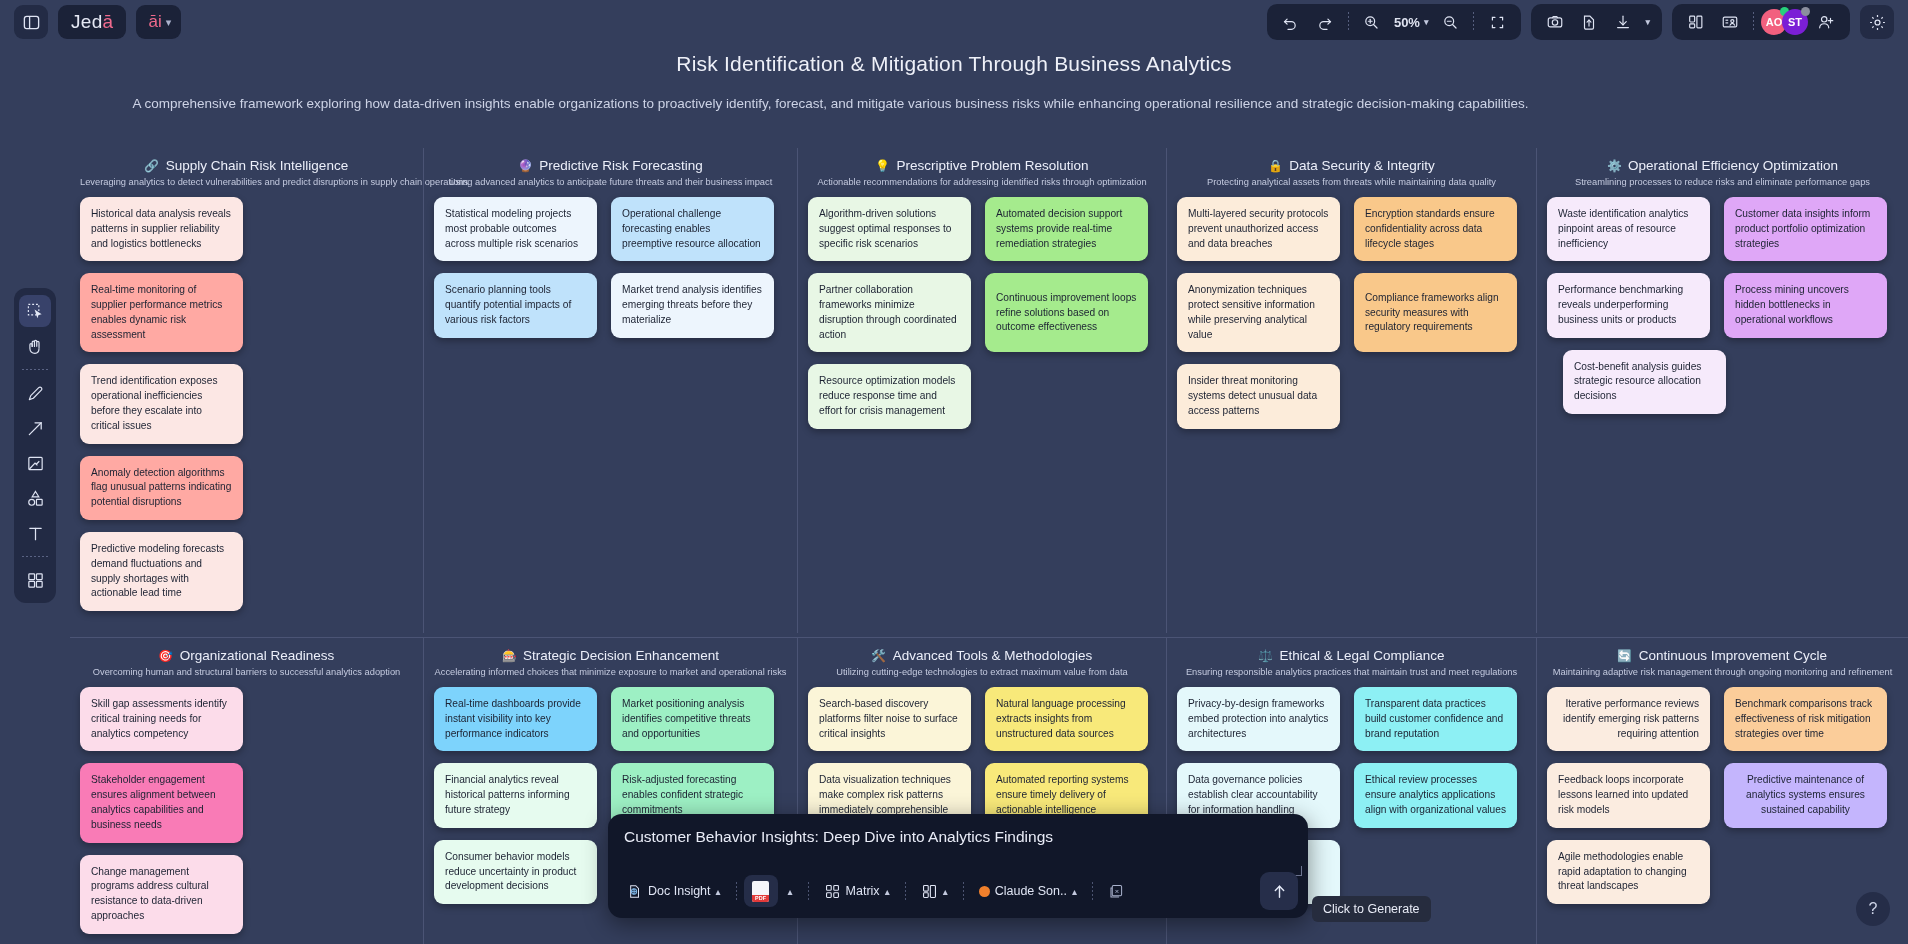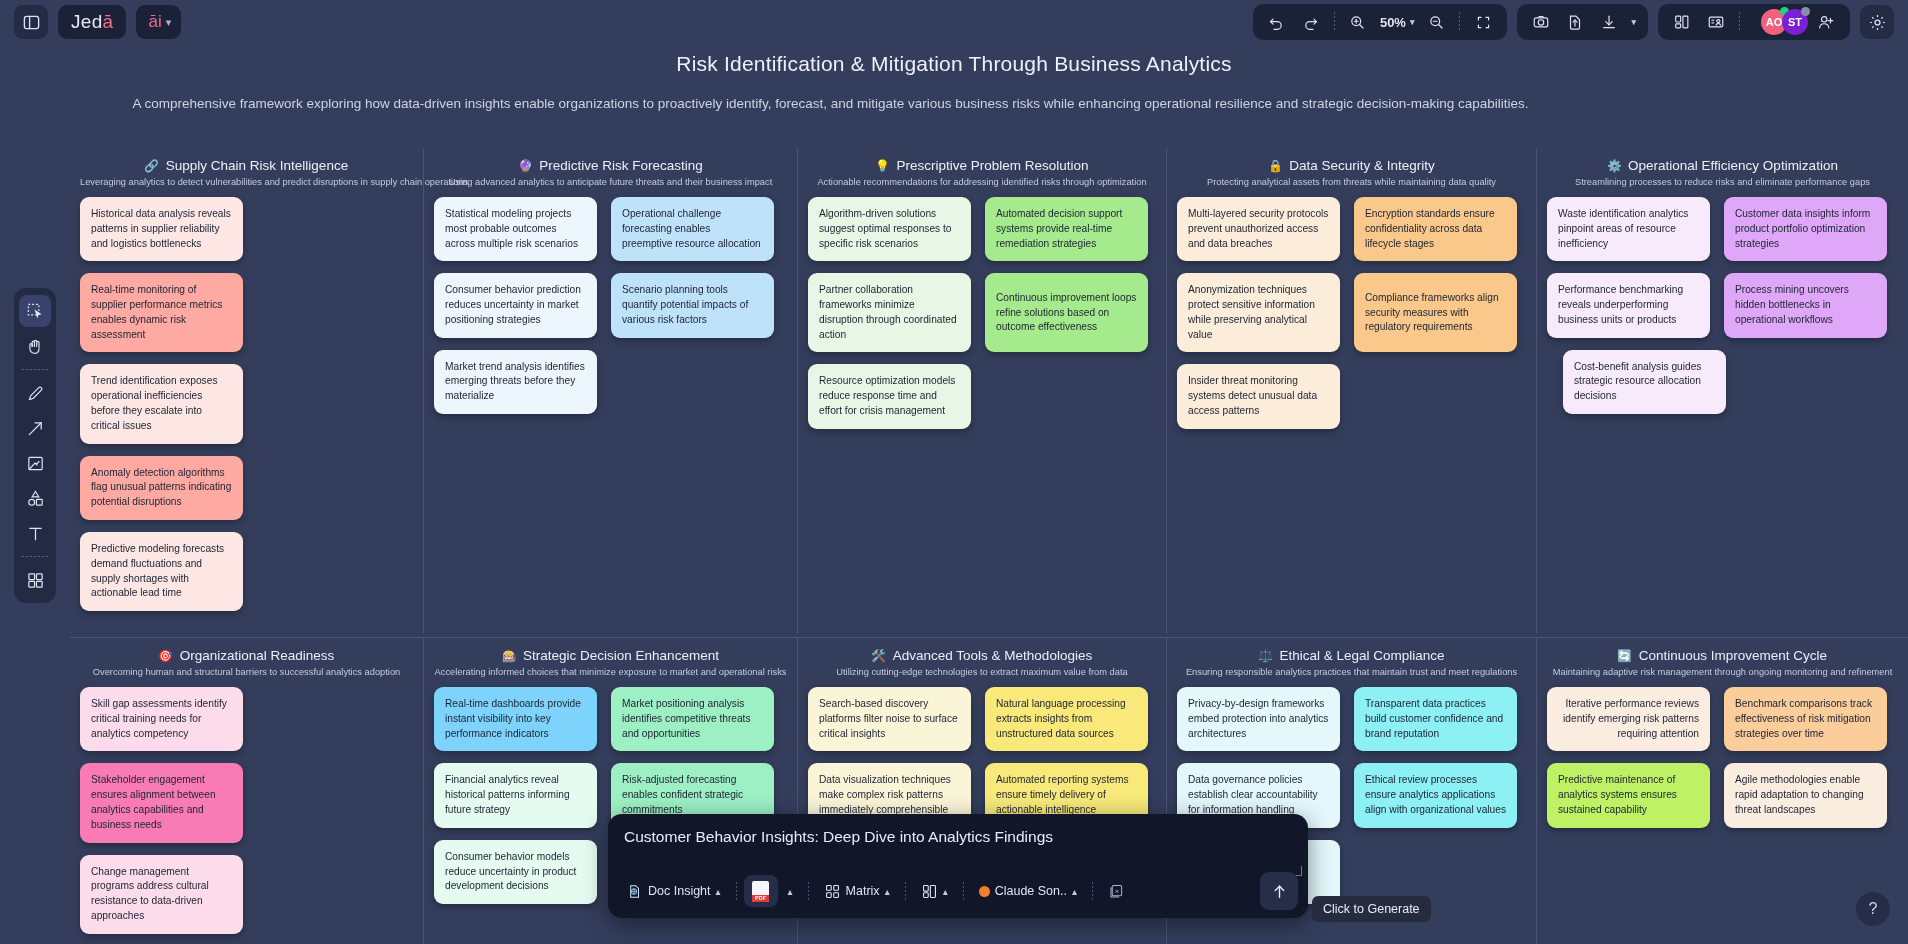--- a/index.html
+++ b/index.html
@@ -47,21 +47,21 @@
   }
   .vdiv { width: 1px; height: 20px; margin: 0 5px;
     background: repeating-linear-gradient(to bottom, #565f7e 0 2px, transparent 2px 4px); }
   .zoomlabel {
     color: #dfe3f0; font-size: 13px; font-weight: bold; display: flex; align-items: center; gap: 4px;
     padding: 0 4px; cursor: pointer;
   }
   .zoomlabel .chev { font-size: 9px; color: #c3c9de; }
   .avatar {
     width: 26px; height: 26px; border-radius: 50%; display: flex; align-items: center; justify-content: center;
-    font-size: 11px; font-weight: bold; color: #fff; position: relative; margin-left: 14px; cursor: pointer;
+    font-size: 11px; font-weight: bold; color: #fff; position: relative; margin-left: 0; cursor: pointer;
   }
   .avatar.a1 { background: #f2607f; }
   .avatar.a2 { background: #7b1fd6; margin-left: -7px; }
   .dot { position: absolute; top: -2px; right: -2px; width: 9px; height: 9px; border-radius: 50%; }
   .dot.green { background: #27d17c; }
   .dot.grey { background: #8b8f9e; }
 
   svg.ic { display:block; }
 
   
@@ -402,23 +402,20 @@
             </div>
             <div class="col-sub">Using advanced analytics to anticipate future threats and their business impact</div>
           </div>
           <div class="cards">
             <div class="card" style="background: rgb(237, 245, 253);">
               <span>Statistical modeling projects most probable outcomes across multiple risk scenarios</span>
             </div>
             <div class="card" style="background: rgb(191, 226, 251);">
               <span>Operational challenge forecasting enables preemptive resource allocation</span>
             </div>
-            <div class="card" style="background: rgb(237, 245, 253);">
-              <span>Consumer behavior prediction reduces uncertainty in market positioning strategies</span>
-            </div>
             <div class="card" style="background: rgb(191, 226, 251);">
               <span>Scenario planning tools quantify potential impacts of various risk factors</span>
             </div>
             <div class="card" style="background: rgb(237, 245, 253);">
               <span>Market trend analysis identifies emerging threats before they materialize</span>
             </div>
           </div>
         </div>
         <div class="col c2">
           <div class="col-head">
@@ -606,21 +603,24 @@
             </div>
             <div class="col-sub">Maintaining adaptive risk management through ongoing monitoring and refinement</div>
           </div>
           <div class="cards">
             <div class="card" style="background: rgb(251, 236, 224); text-align: right;">
               <span>Iterative performance reviews identify emerging risk patterns requiring attention</span>
             </div>
             <div class="card" style="background: rgb(251, 205, 154);">
               <span>Benchmark comparisons track effectiveness of risk mitigation strategies over time</span>
             </div>
-            <div class="card" style="background: #bef264;">
+            <div class="card" style="background: rgb(251, 236, 224);">
+              <span>Feedback loops incorporate lessons learned into updated risk models</span>
+            </div>
+            <div class="card" style="background: #c4b5fd; text-align: center;">
               <span>Predictive maintenance of analytics systems ensures sustained capability</span>
             </div>
             <div class="card" style="background: rgb(251, 236, 224);">
               <span>Agile methodologies enable rapid adaptation to changing threat landscapes</span>
             </div>
           </div>
         </div>
       </div>
   </div>
 </div>

